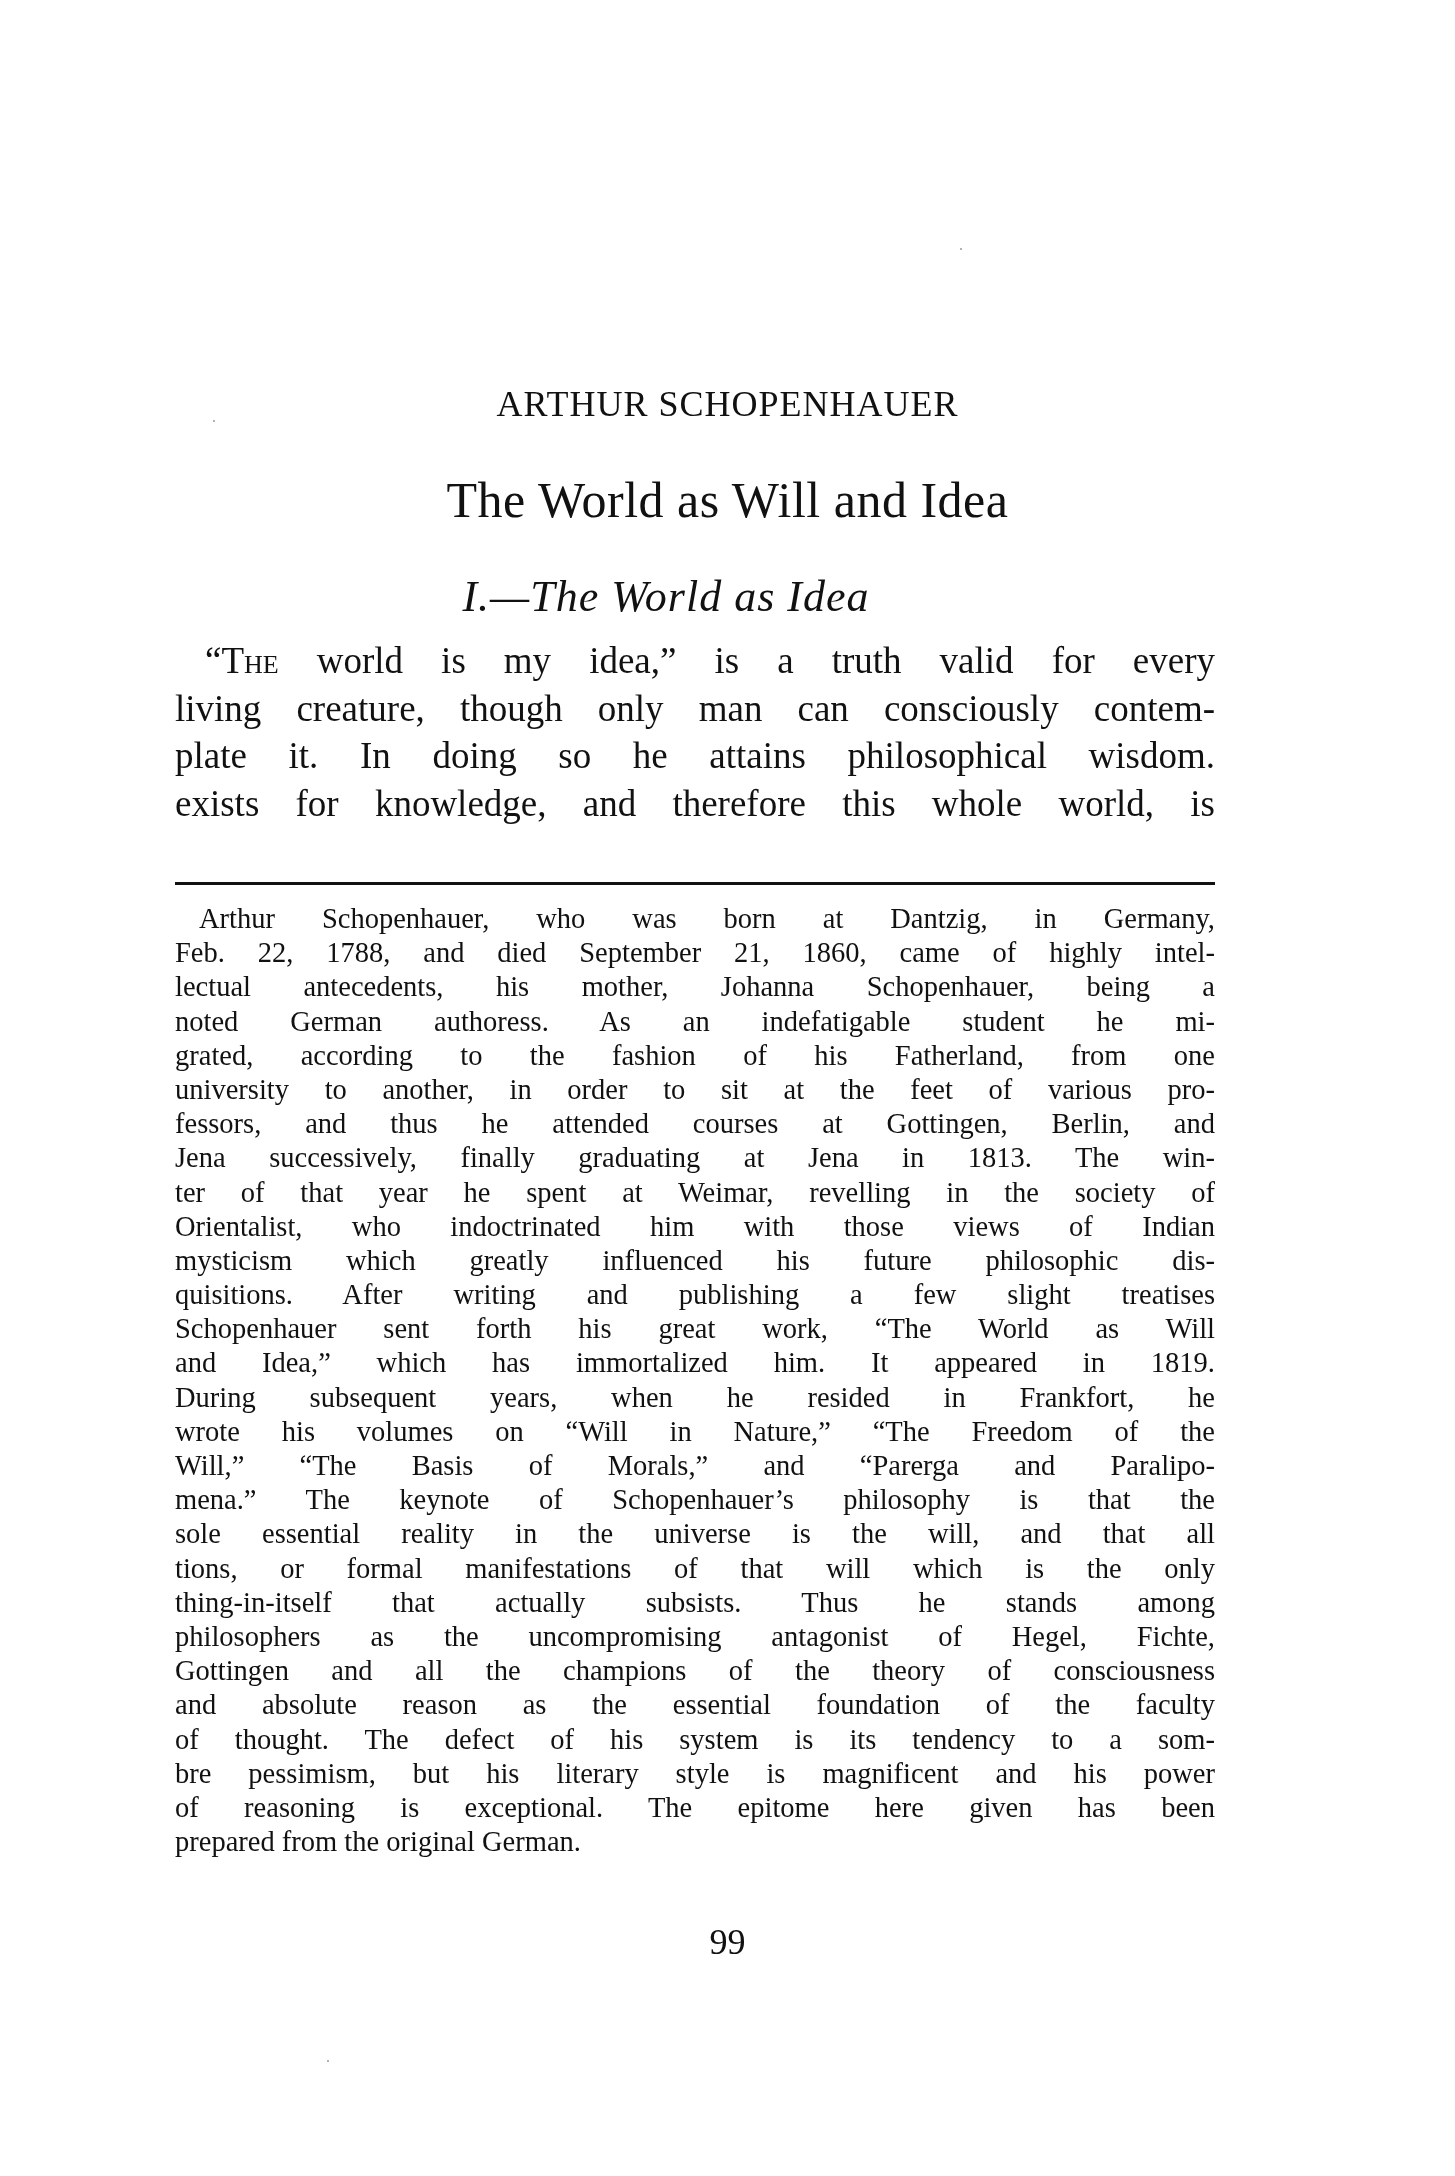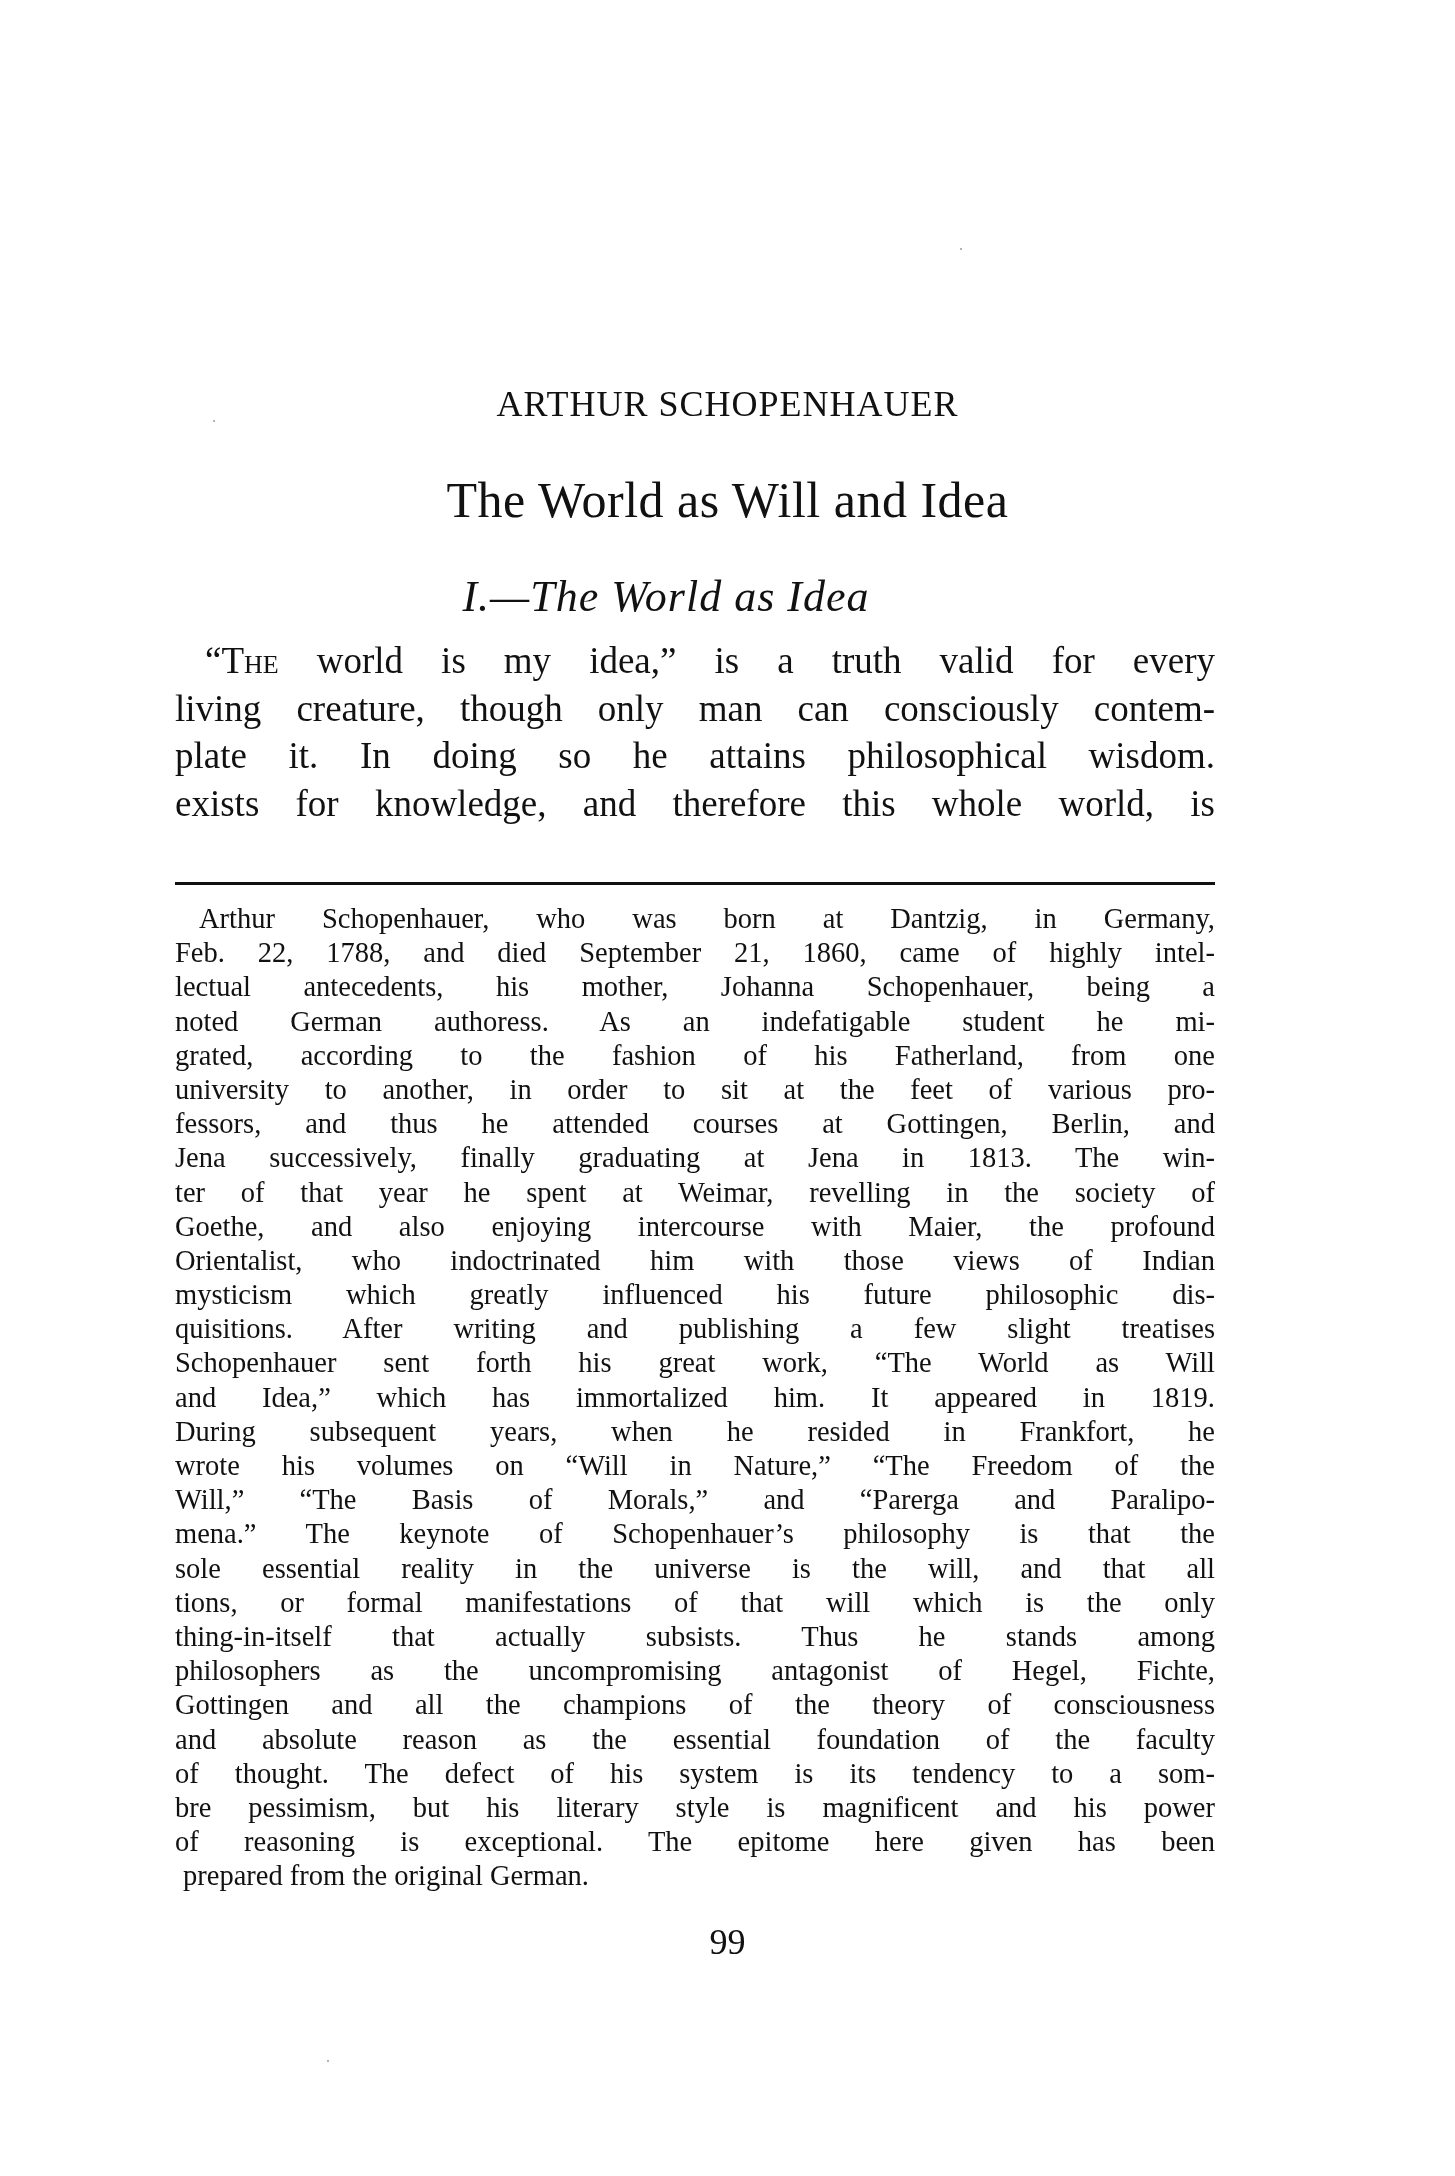--- a/index.html
+++ b/index.html
@@ -9,21 +9,21 @@
   .title { position: absolute; left: 0; width: 1455px; top: 470px; text-align: center; font-size: 50px; letter-spacing: 0.5px; line-height: 60px; }
   .section { position: absolute; left: 0; width: 1332px; top: 570px; text-align: center; font-size: 44px; font-style: italic; letter-spacing: 1px; line-height: 54px; }
   .body { top: 637px; font-size: 37px; line-height: 47.6px; }
   .line { display: block; text-align: justify; text-align-last: justify; white-space: nowrap; height: 47.6px; }
   .line.indent { padding-left: 30px; }
   .sc { font-variant: small-caps; }
   .rule { position: absolute; left: 175px; width: 1040px; top: 882px; height: 3px; background: #111; }
   .foot { top: 902px; font-size: 28.5px; line-height: 34.2px; }
   .fline { display: block; text-align: justify; text-align-last: justify; white-space: nowrap; height: 34.2px; }
   .fline.indent { padding-left: 24px; }
-  .fline.last { text-align-last: left; margin-left: 8px; }
+  .fline.last { text-align-last: left; }
   .pageno { position: absolute; left: 0; width: 1455px; top: 1920px; text-align: center; font-size: 36px; line-height: 44px; }
   .speck { position: absolute; width: 2px; height: 2px; background: #999; border-radius: 1px; }
 </style>
 </head>
 <body>
 
 <div>
   <div class="author">ARTHUR SCHOPENHAUER</div>
   <div class="title">The World as Will and Idea</div>
   <div class="section">I.—The World as Idea</div>
@@ -40,21 +40,20 @@
   <div class="col foot">
     <span class="fline indent">Arthur Schopenhauer, who was born at Dantzig, in Germany,</span>
     <span class="fline">Feb. 22, 1788, and died September 21, 1860, came of highly intel-</span>
     <span class="fline">lectual antecedents, his mother, Johanna Schopenhauer, being a</span>
     <span class="fline">noted German authoress.  As an indefatigable student he mi-</span>
     <span class="fline">grated, according to the fashion of his Fatherland, from one</span>
     <span class="fline">university to another, in order to sit at the feet of various pro-</span>
     <span class="fline">fessors, and thus he attended courses at Gottingen, Berlin, and</span>
     <span class="fline">Jena successively, finally graduating at Jena in 1813.  The win-</span>
     <span class="fline">ter of that year he spent at Weimar, revelling in the society of</span>
-    <span class="fline">Goethe, and also enjoying intercourse with Maier, the profound</span>
     <span class="fline">Orientalist, who indoctrinated him with those views of Indian</span>
     <span class="fline">mysticism which greatly influenced his future philosophic dis-</span>
     <span class="fline">quisitions.  After writing and publishing a few slight treatises</span>
     <span class="fline">Schopenhauer sent forth his great work, “The World as Will</span>
     <span class="fline">and Idea,” which has immortalized him.  It appeared in 1819.</span>
     <span class="fline">During subsequent years, when he resided in Frankfort, he</span>
     <span class="fline">wrote his volumes on “Will in Nature,” “The Freedom of the</span>
     <span class="fline">Will,” “The Basis of Morals,” and “Parerga and Paralipo-</span>
     <span class="fline">mena.”  The keynote of Schopenhauer’s philosophy is that the</span>
     <span class="fline">sole essential reality in the universe is the will, and that all</span>

